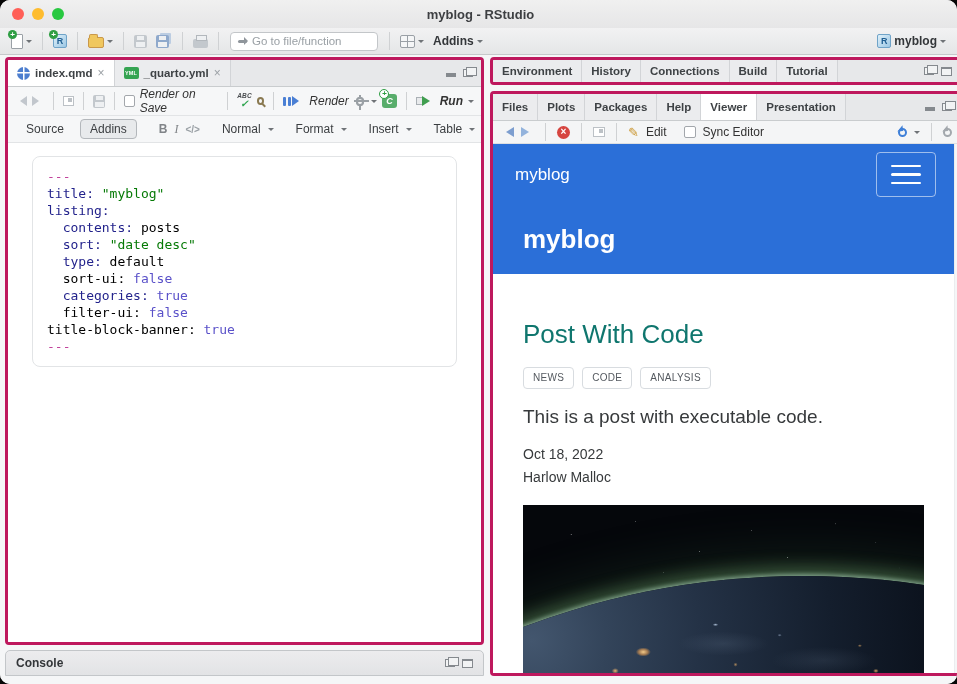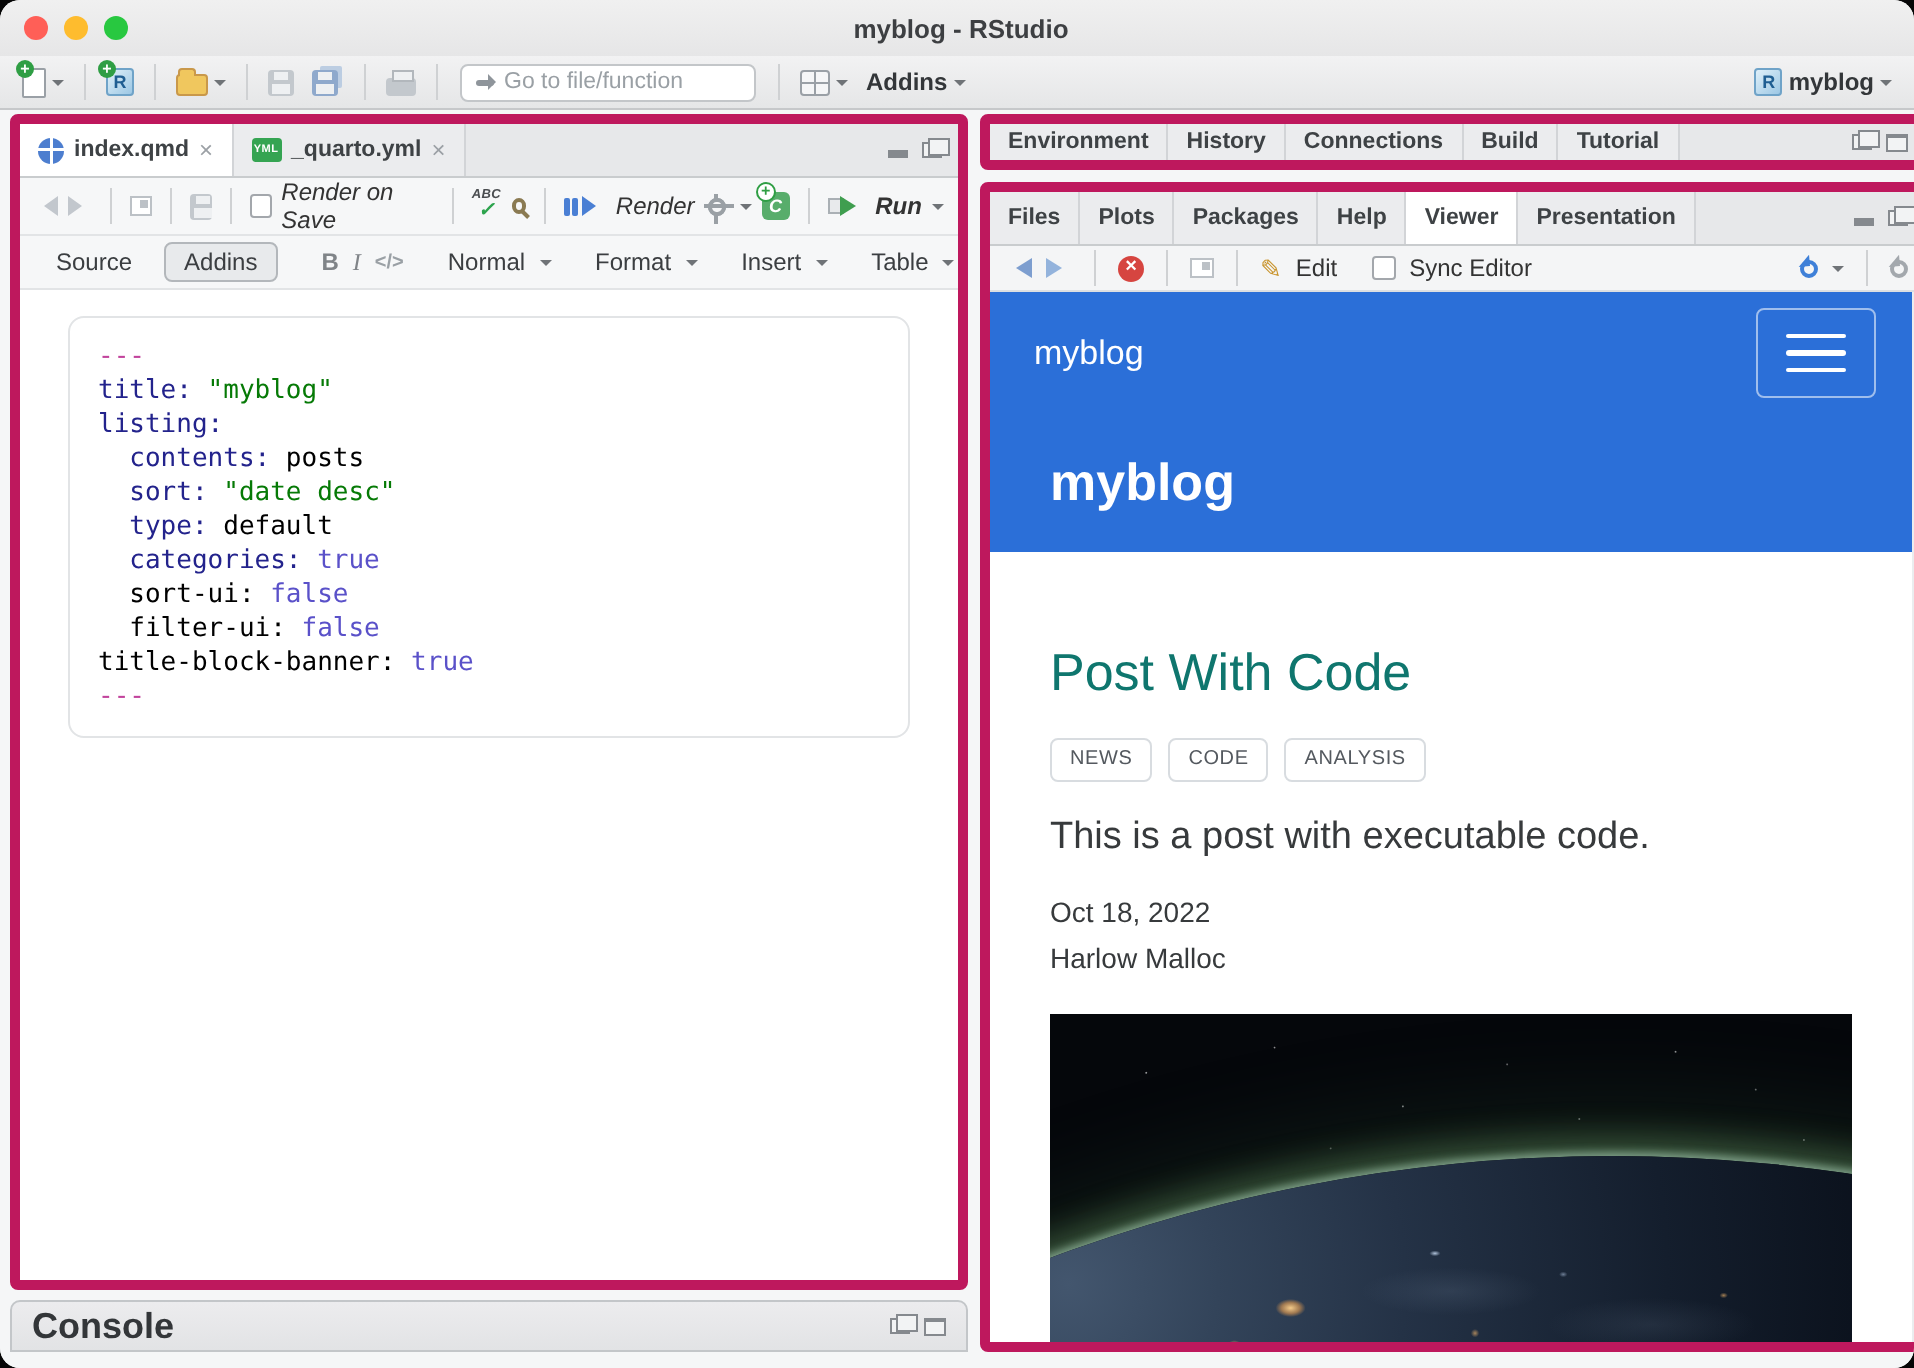--- a/index.html
+++ b/index.html
@@ -37,21 +37,21 @@
   .goto-arrow::after{ content:""; position:absolute; right:-5px; top:-3px; border:4.5px solid transparent; border-left-color:#8f959b;}
   .goto-box input{ border:none; outline:none; font-size:11.5px; color:#333; width:110px; background:transparent; font-family:"Liberation Sans",sans-serif;}
   .goto-box input::placeholder{ color:#9aa0a5; }
   .ic-grid{ width:15px; height:13px; border:1px solid #9aa0a6; border-radius:2px; background:linear-gradient(#9aa0a6,#9aa0a6) 50% 0/1px 100% no-repeat, linear-gradient(#9aa0a6,#9aa0a6) 0 50%/100% 1px no-repeat, #f5f6f7;}
   .spacer{ flex:1; }
 
   
   .workspace{ height:629px; background:#f5f6f7; display:flex; gap:6px; padding:2px 5px 8px; }
   .col-left{ width:479px; display:flex; flex-direction:column; }
   .col-right{ flex:1; display:flex; flex-direction:column; }
-  .pane{ background:#fff; border:5px solid #be185d; border-radius:4px; overflow:hidden; }
+  .pane{ background:#fff; border:3px solid #be185d; border-radius:4px; overflow:hidden; }
 
   
   .tabbar{ height:27px; background:#e7e8ea; border-bottom:1px solid #c9ccce; display:flex; align-items:stretch; }
   .tab{ display:flex; align-items:center; gap:5px; padding:0 9px; font-size:11.5px; font-weight:bold; color:#3e4245; border-right:1px solid #d2d4d7; background:#ebecee; }
   .tab.active{ background:#fff; position:relative; }
   .tab .close{ color:#9ba0a5; font-size:12px; font-weight:normal; }
   .panebtns{ margin-left:auto; display:flex; align-items:center; gap:7px; padding-right:8px; }
   .icon-min{ width:10px; height:4px; border:1px solid #85898e; background:#85898e; margin-top:3px;}
   .icon-restore{ width:10px; height:8px; border:1px solid #85898e; position:relative; background:#f2f3f4;}
   .icon-restore::before{ content:""; position:absolute; left:2px; top:-3px; width:9px; height:7px; border:1px solid #85898e; background:#f2f3f4;}
@@ -103,21 +103,21 @@
   .tk-plain{ color:#000; }
 
   .statusbar{ height:19px; background:#eff0f1; border-top:1px solid #dddfe1; display:flex; align-items:center; font-size:11.5px; color:#333; padding:0 8px; }
   .spin{ display:inline-flex; flex-direction:column; margin-left:6px; gap:1px;}
   .spin i{ width:0;height:0;border:3px solid transparent; display:block;}
   .spin i:first-child{ border-bottom-color:#5b5f63; margin-bottom:-1px;}
   .spin i:last-child{ border-top-color:#5b5f63;}
 
   .source-pane{ height:588px; display:flex; flex-direction:column; }
   .console-pane{ height:26px; margin-top:5px; background:linear-gradient(#ececee,#e2e3e5); border:1px solid #c3c6c9; border-radius:5px 5px 0 0; display:flex; align-items:center; padding:0 10px; }
-  .console-title{ font-size:18px; font-weight:bold; color:#333639; }
+  .console-title{ font-size:12px; font-weight:bold; color:#333639; }
 
   
   .env-pane{ height:28px; background:#e7e8ea; display:flex; align-items:stretch; }
   .env-pane .tab{ background:#ebecee; }
   .viewer-pane{ flex:1; margin-top:6px; display:flex; flex-direction:column; }
   .vw-toolbar{ height:23px; background:#f4f5f6; border-bottom:1px solid #dddfe2; display:flex; align-items:center; padding:0 8px; gap:7px; font-size:12px; color:#333;}
   .va-l{ width:0;height:0;border:5px solid transparent; border-right:8px solid #7d9ecf;}
   .va-r{ width:0;height:0;border:5px solid transparent; border-left:8px solid #93b3dc;}
   .ic-stop{ width:13px; height:13px; border-radius:50%; background:#d64540; color:#fff; font-size:10px; font-weight:bold; display:flex; align-items:center; justify-content:center; line-height:1;}
   .ic-pencil{ color:#c9952f; font-size:13px; }
@@ -329,22 +329,22 @@
         </div>
 
         <div class="editor">
           <div class="yamlblock">
               <div class="code-line"><span class="tk-meta">---</span></div>
               <div class="code-line"><span class="tk-key">title:</span><span class="tk-plain"> </span><span class="tk-string">"myblog"</span></div>
               <div class="code-line"><span class="tk-key">listing:</span></div>
               <div class="code-line"><span class="tk-plain">  </span><span class="tk-key">contents:</span><span class="tk-plain"> posts</span></div>
               <div class="code-line"><span class="tk-plain">  </span><span class="tk-key">sort:</span><span class="tk-plain"> </span><span class="tk-string">"date desc"</span></div>
               <div class="code-line"><span class="tk-plain">  </span><span class="tk-key">type:</span><span class="tk-plain"> default</span></div>
+              <div class="code-line"><span class="tk-plain">  sort-ui: </span><span class="tk-bool">false</span></div>
               <div class="code-line"><span class="tk-plain">  </span><span class="tk-key">categories:</span><span class="tk-plain"> </span><span class="tk-bool">true</span></div>
-              <div class="code-line"><span class="tk-plain">  sort-ui: </span><span class="tk-bool">false</span></div>
               <div class="code-line"><span class="tk-plain">  filter-ui: </span><span class="tk-bool">false</span></div>
               <div class="code-line"><span class="tk-plain">title-block-banner: </span><span class="tk-bool">true</span></div>
               <div class="code-line"><span class="tk-meta">---</span></div>
             </div>
         </div>
 
       </div>
 
       <div class="console-pane">
         <span class="console-title">Console</span>

